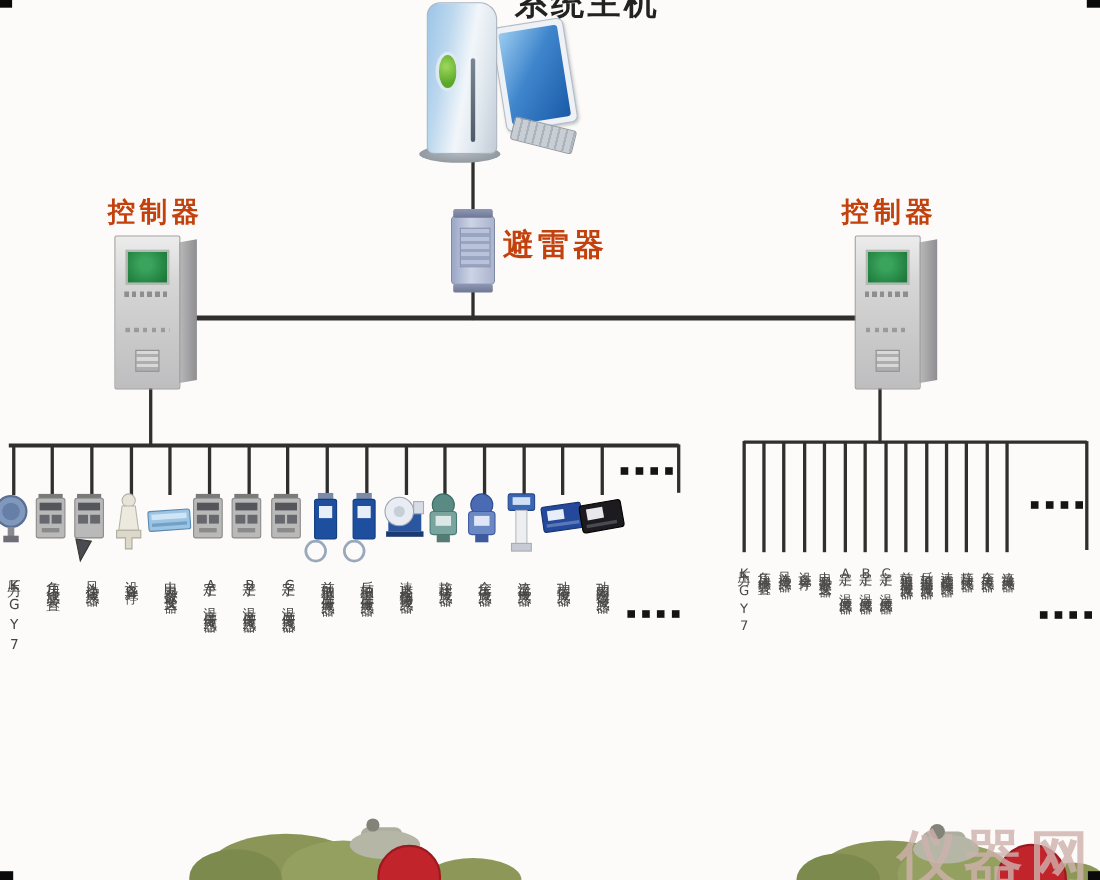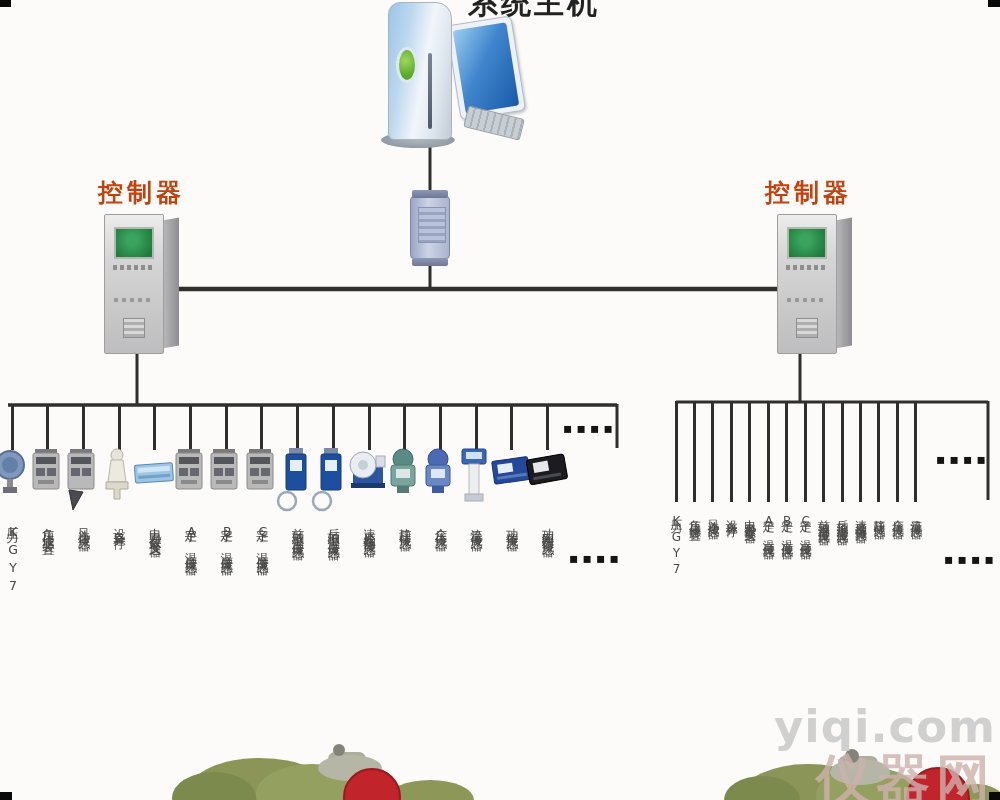--- a/index.html
+++ b/index.html
@@ -141,20 +141,21 @@
       <div class="pc-logo"></div>
       <div class="pc-slot"></div>
     </div>
   </div>
 
   <div class="arrester abs">
     <div class="arr-body"></div>
     <div class="arr-cap-top"></div>
     <div class="arr-cap-bot"></div>
   </div>
+  <div class="node-label arrester-label">避雷器</div>
 
   <div class="node-label ctl-label" style="left:98px; top:176px;">控制器</div>
   <div class="controller" style="left:104px; top:214px;">
     <div class="ctl-side"></div>
     <div class="ctl-front">
       <div class="ctl-screen"></div>
       <div class="ctl-text1"></div>
       <div class="ctl-text2"></div>
       <div class="ctl-keypad"></div>
     </div>
@@ -403,20 +404,19 @@
         <div class="drop" style="height: 101px;"></div>
         <div class="v-label small" style="top: 109px;">流量传感器</div>
       </div>
     </div>
 
   <div class="dots" style="left:563px; top:420px;">▪▪▪▪</div>
   <div class="dots" style="left:569px; top:550px;">▪▪▪▪</div>
   <div class="dots" style="left:936px; top:451px;">▪▪▪▪</div>
   <div class="dots" style="left:944px; top:551px;">▪▪▪▪</div>
 
-  <div class="wm1">yiqi.com</div>
   <div class="wm2">仪器网</div>
 
   <div class="corner" style="left:0;top:0;width:11px;height:7px;"></div>
   <div class="corner" style="right:0;top:0;width:12px;height:7px;"></div>
   <div class="corner" style="left:0;bottom:0;width:12px;height:8px;"></div>
   <div class="corner" style="right:0;bottom:0;width:11px;height:8px;"></div>
 </div>
 
 </body></html>

